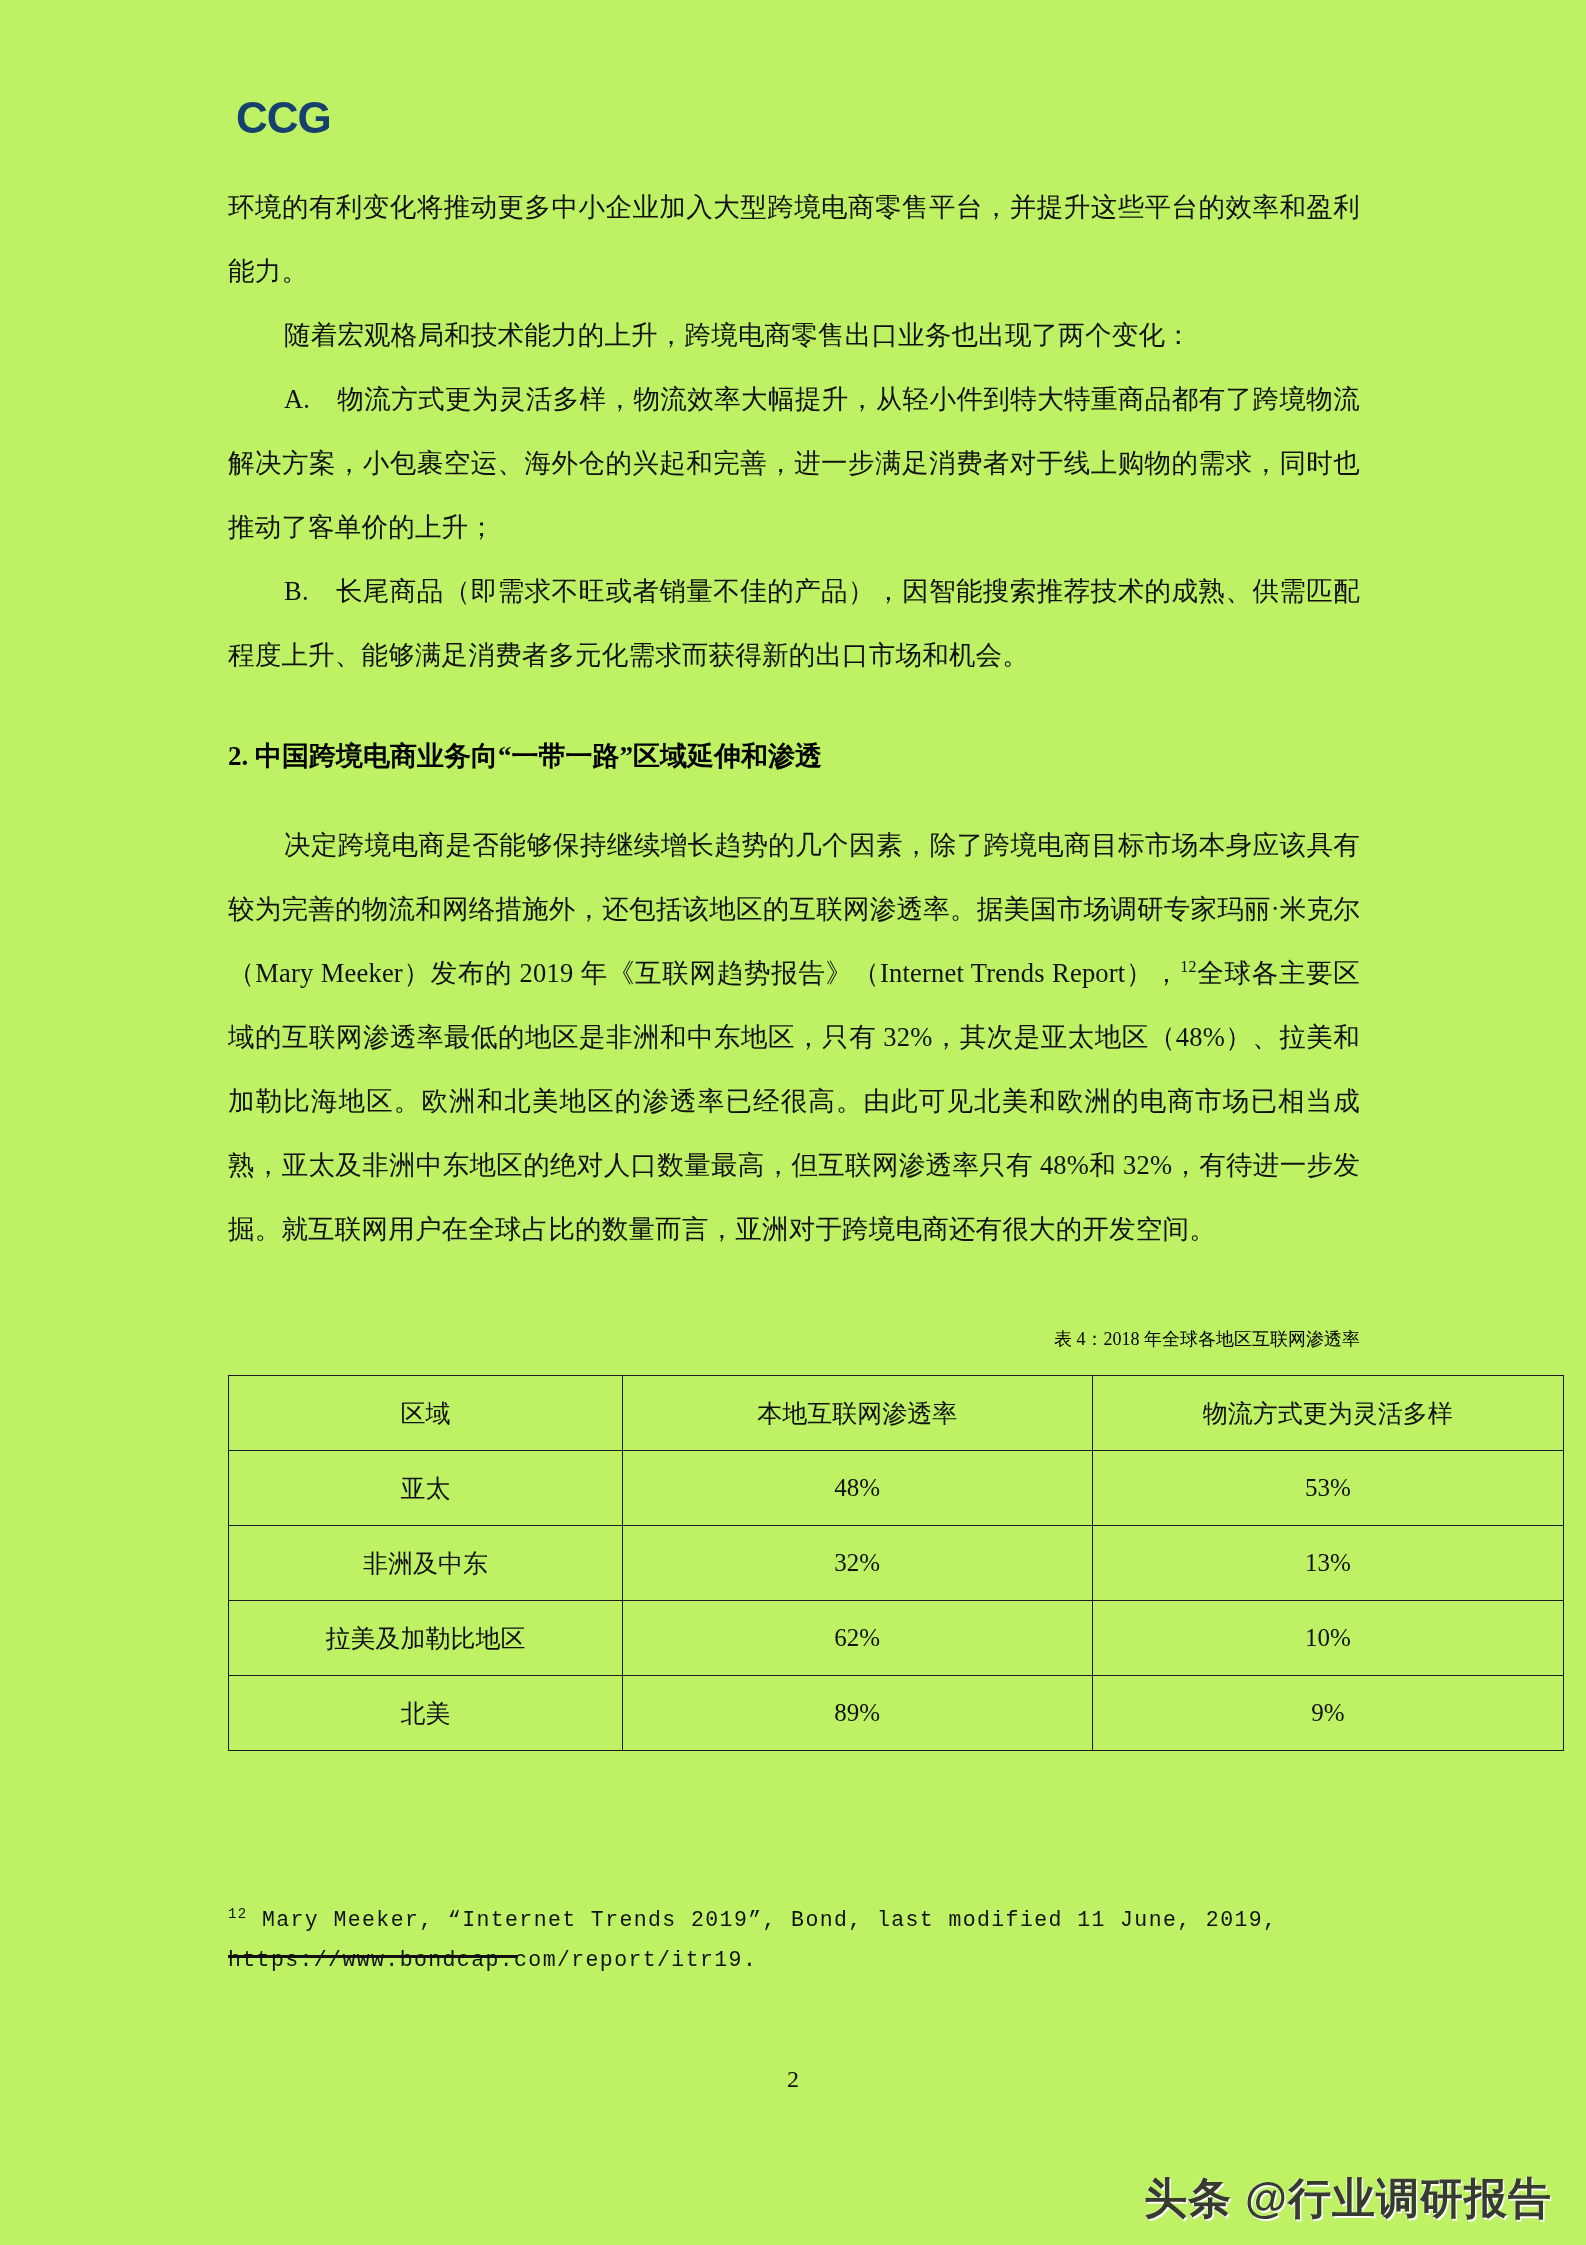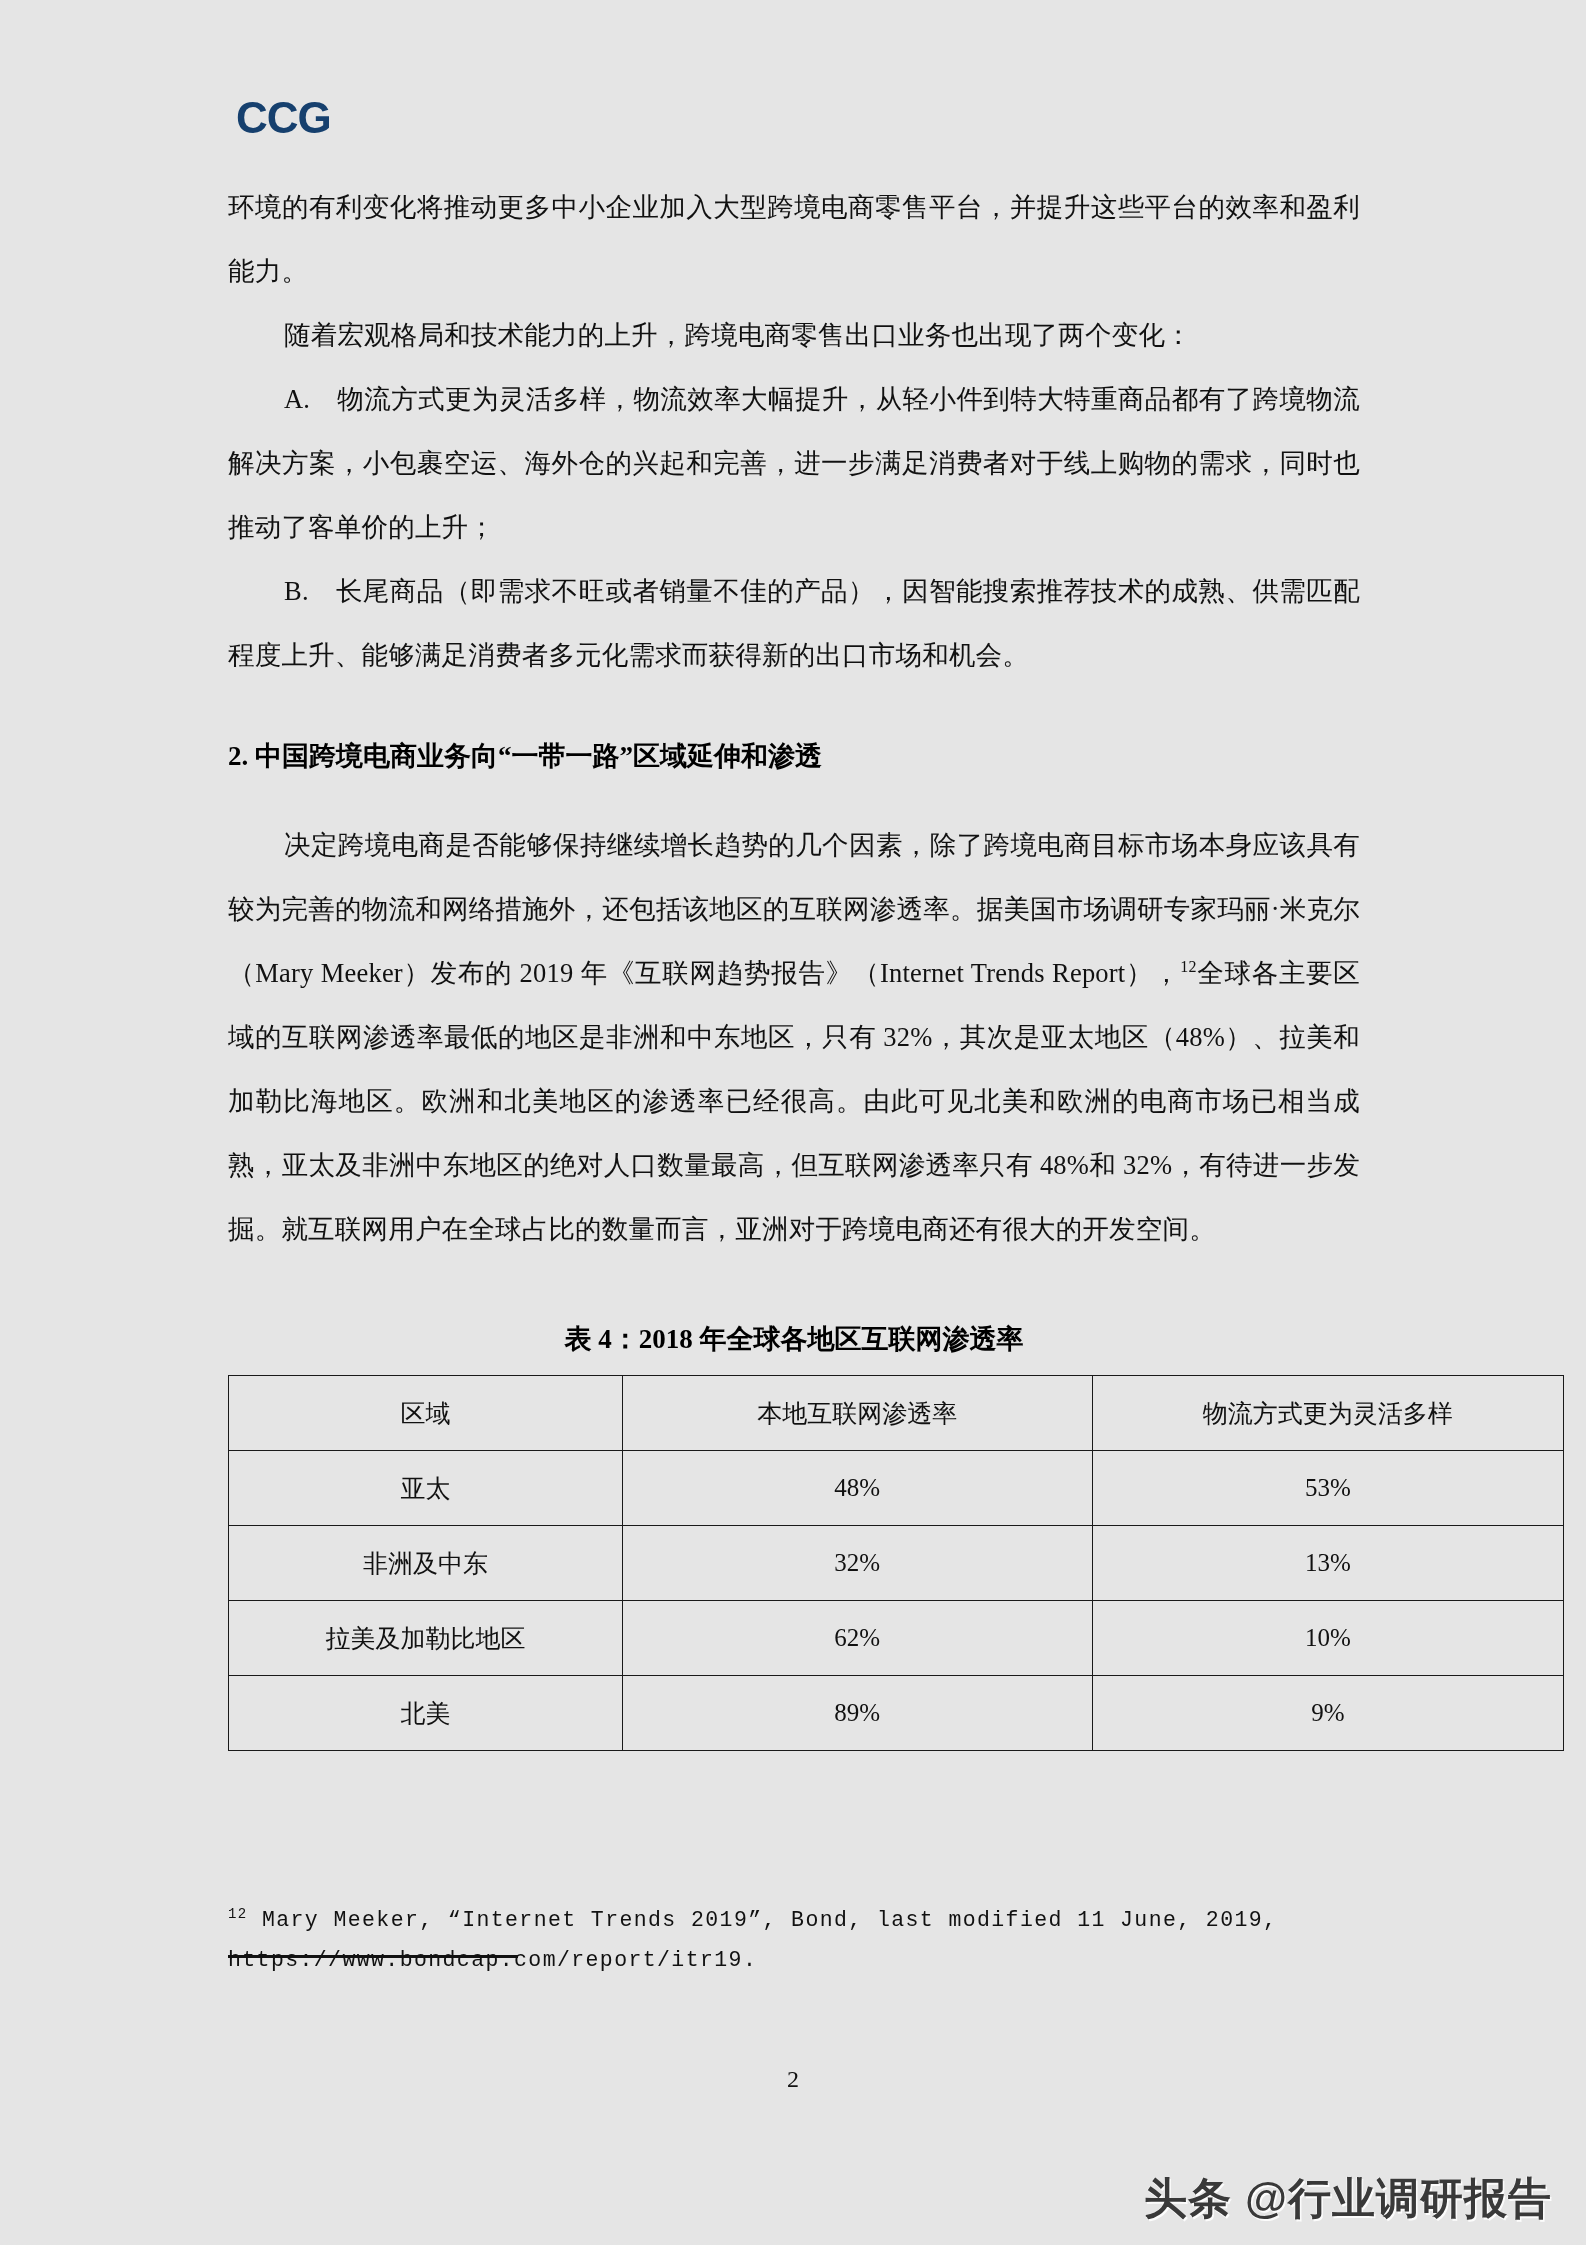--- a/index.html
+++ b/index.html
@@ -12,21 +12,21 @@
     height: 2245px;
     position: relative;
     font-family: "Liberation Serif", "DejaVu Serif", serif;
     color: #1a1a1a;
     overflow: hidden;
   }
 
   .page {
     position: absolute;
     inset: 0;
-    background: #e5e5e5;
+    background: #bef264;
   }
 
   .content {
     position: absolute;
     left: 228px;
     top: 0;
     width: 1132px;
   }
 
   
@@ -67,23 +67,23 @@
   .section-heading {
     font-size: 27px;
     font-weight: bold;
     line-height: 50px;
     color: #000;
     font-family: "Liberation Serif", serif;
   }
 
   
   .table-title {
-    text-align: center;
-    font-size: 27px;
-    font-weight: bold;
+    text-align: right;
+    font-size: 18px;
+    font-weight: normal;
     line-height: 44px;
     color: #000;
   }
   .table-source {
     text-align: center;
     font-size: 24px;
     line-height: 46px;
     color: #111;
     letter-spacing: 0.6px;
   }

